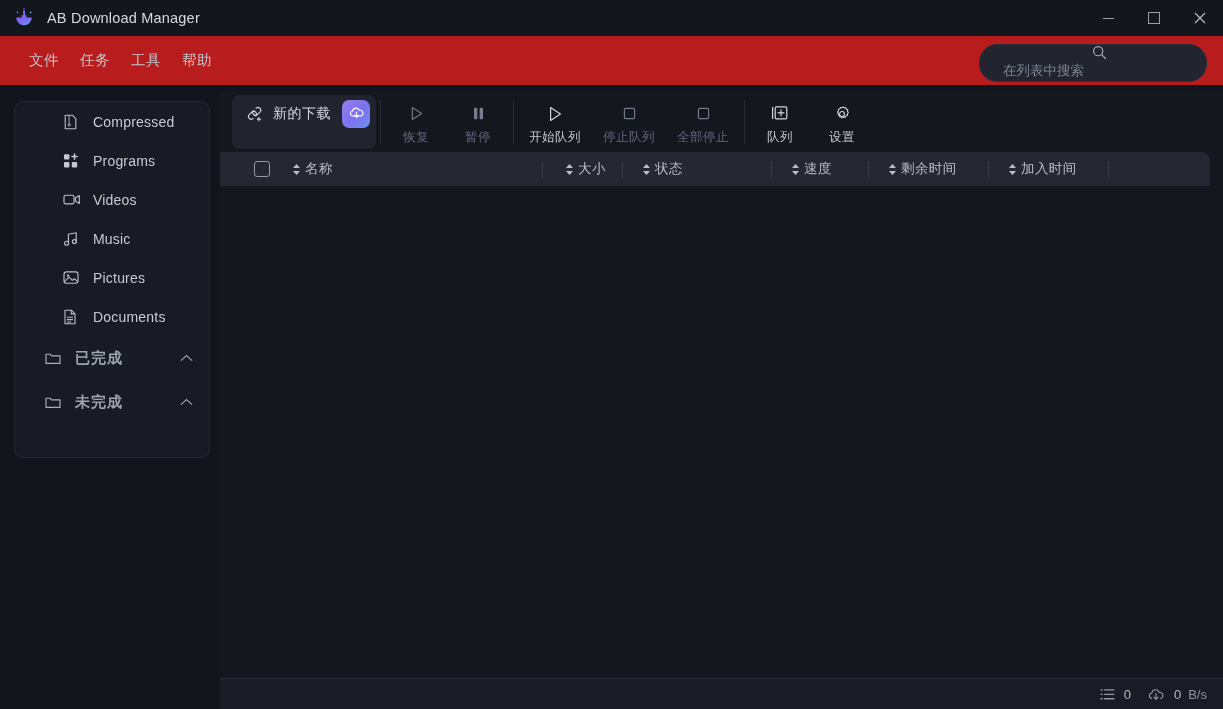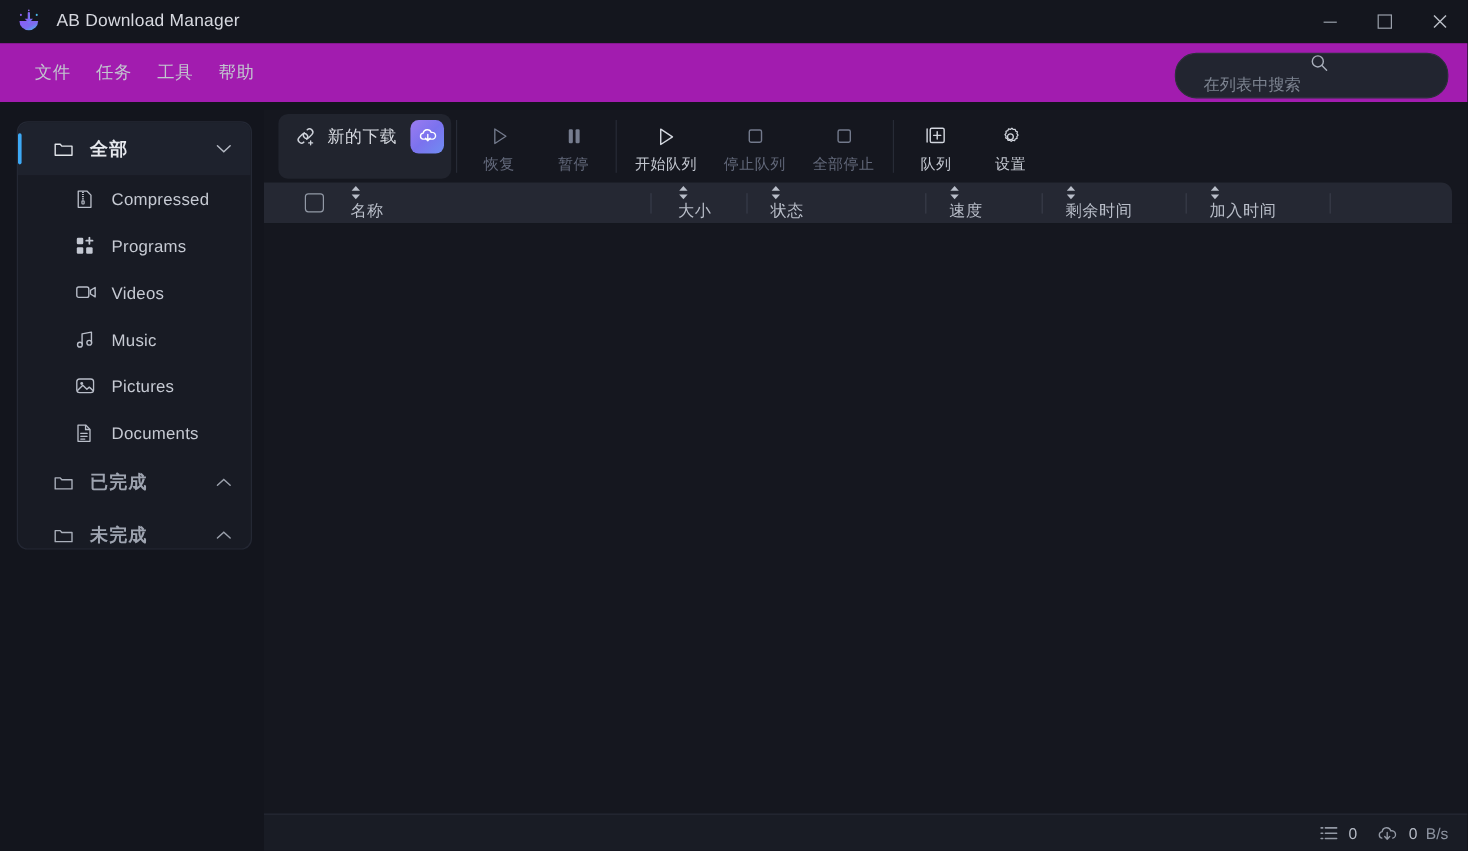--- a/index.html
+++ b/index.html
@@ -33,21 +33,21 @@
   .winbtn {
     width: 46px; display: flex; align-items: center; justify-content: center;
     cursor: default;
   }
   .wc-min { width: 11px; height: 1px; background: #9aa0ab; display:block; }
   .wc-max { width: 10px; height: 10px; border: 1px solid #9aa0ab; display:block; }
 
   
   #menubar {
     position: absolute; left: 0; top: 36px; width: 1223px; height: 49px;
-    background: #a21caf;
+    background: #b91c1c;
     display: flex; align-items: center;
   }
   .menu-item {
     color: #c2c6cf; font-size: 14.5px;
     padding: 4px 7px; margin-left: 7px; border-radius: 4px;
     cursor: default; letter-spacing: .5px;
   }
   .menu-item:first-child { margin-left: 22px; }
 
   #searchbox {
@@ -149,24 +149,23 @@
     position: absolute; left: 0; top: 61px; width: 990px; height: 34px;
     background: #252833;
     border-radius: 0 9px 0 0;
     display: flex; align-items: center;
   }
   #head-check {
     width: 14px; height: 14px; border: 1.6px solid #9299a6;
     border-radius: 3px; margin-left: 34px; cursor: default;
   }
   .col {
-    display: flex; align-items: flex-start; cursor: default;
+    display: flex; align-items: center; cursor: default;
     color: #b9bec9; font-size: 13.5px; letter-spacing: .4px;
     position: relative;
-    flex-direction: column;
   }
   .col .sorter { margin-right: 4px; display: flex; }
   .col-sep {
     width: 1px; height: 17px; background: #383c49;
   }
 
   
   #list-body {
     position: absolute; left: 0; top: 95px; width: 1003px; height: 492px;
     background: #15171f;
@@ -254,34 +253,20 @@
         <circle cx="6.6" cy="6.6" r="4.9" stroke="#a8aeba" stroke-width="1.25" fill="none"></circle>
         <path d="M10.3 10.3 L14.4 14.4" stroke="#a8aeba" stroke-width="1.25" stroke-linecap="round"></path>
       </svg>
     </span>
     <input id="search-input" type="text" placeholder="在列表中搜索" style="">
   </div>
 </div>
 
 <div id="sidebar">
 
-  <div class="side-row group active">
-    <span class="accent"></span>
-    <span class="side-ico">
-      <svg width="16" height="14" viewBox="0 0 16 14">
-        <path d="M1 3.2 h4.2 l1.3 1.6 H15 v7.6 H1 Z" fill="none" stroke="#e2e5ea" stroke-width="1.15" stroke-linejoin="round"></path>
-      </svg>
-    </span>
-    <span class="side-label">全部</span>
-    <span class="chev">
-      <svg width="13" height="8" viewBox="0 0 13 8">
-        <path d="M1.2 1.5 L6.5 6.4 L11.8 1.5" fill="none" stroke="#b6bbc5" stroke-width="1.2" stroke-linecap="round"></path>
-      </svg>
-    </span>
-  </div>
 
   <div class="side-row child">
     <span class="side-ico">
       <svg width="15" height="16" viewBox="0 0 15 16">
         <path d="M2.2 1.2 h7.2 l3.4 3.4 v10.2 h-10.6 Z" fill="none" stroke="#b9bec9" stroke-width="1.1" stroke-linejoin="round"></path>
         <path d="M5.3 2.3 h1.6 M5.3 4.1 h1.6 M5.3 5.9 h1.6 M5.3 7.7 h1.6" stroke="#b9bec9" stroke-width="1"></path>
         <rect x="5.3" y="9.4" width="1.8" height="2.6" rx=".6" fill="none" stroke="#b9bec9" stroke-width="1"></rect>
       </svg>
     </span>
     <span class="side-label">Compressed</span>

